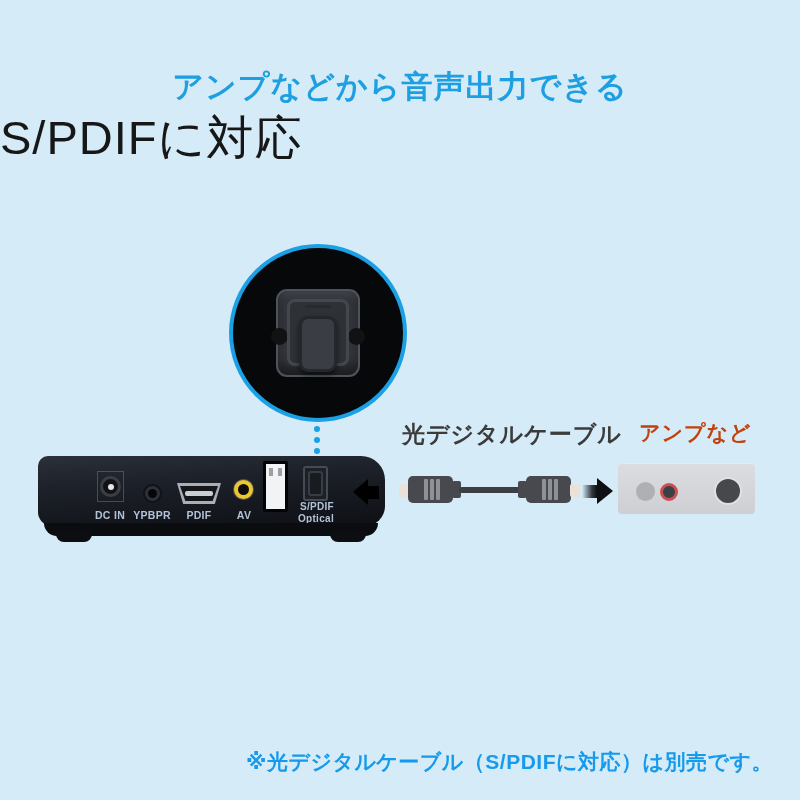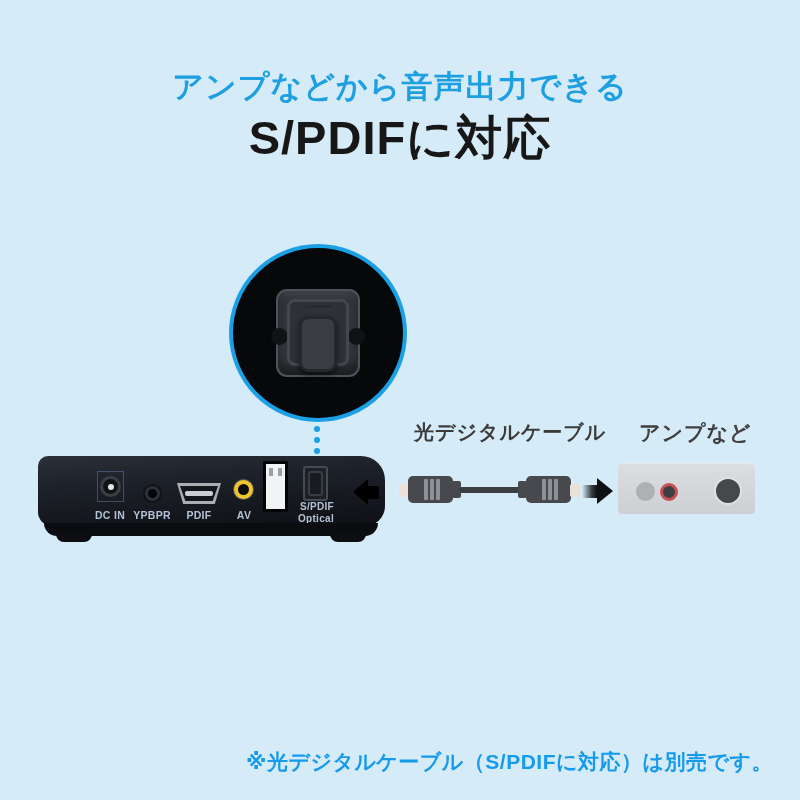--- a/index.html
+++ b/index.html
@@ -3,22 +3,22 @@
 <meta charset="utf-8">
 <style>
   * { margin:0; padding:0; box-sizing:border-box; }
   html,body { width:800px; height:800px; }
   body { font-family:"Liberation Sans","DejaVu Sans",sans-serif; }
   .page { position:relative; width:800px; height:800px; background:#d5ebf7; overflow:hidden; }
 
   
   .subtitle { position:absolute; top:66px; left:0; width:800px; text-align:center;
               font-size:31px; font-weight:700; letter-spacing:1px; color:#1d9fe2; }
-  .title    { position:absolute; top:107px; left:0; width:800px; text-align:center;
-              font-size:47px; font-weight:700; letter-spacing:1px; color:#171717; }
+  .title    { position:absolute; top:107px; left:0; width:800px; text-align:left;
+              font-size:47px; font-weight:400; letter-spacing:1px; color:#171717; }
 
   
   .callout { position:absolute; left:229px; top:244px; width:178px; height:178px;
              border-radius:50%; background:#07080a; border:4px solid #1ba0e6;
              display:flex; align-items:center; justify-content:center; }
   .toslink { position:relative; width:84px; height:88px; background:#34373d; border-radius:11px;
              border:2px solid #4d525b;
              box-shadow:inset 0 -8px 12px rgba(0,0,0,.5), inset 0 4px 6px rgba(255,255,255,.07); }
   .toslink-notch { position:absolute; width:17px; height:17px; border-radius:50%; background:#101214; top:37px; }
   .toslink-notch.left { left:-7px; } .toslink-notch.right { right:-7px; }
@@ -82,36 +82,36 @@
                       border-bottom:13px solid transparent; border-right:15px solid #000; }
   .arrow-left .tail { width:11px; height:13px; background:#000; }
 
   .arrow-right { position:absolute; left:582px; top:478px; display:flex; align-items:center; }
   .arrow-right .tail { width:15px; height:13px;
        background:linear-gradient(90deg, rgba(14,16,19,0) 0%, rgba(14,16,19,.8) 65%, #0e1013 100%); }
   .arrow-right .head { width:0; height:0; border-top:13px solid transparent;
                        border-bottom:13px solid transparent; border-left:16px solid #0e1013; }
 
   
-  .cable-label { position:absolute; left:402px; top:419px; font-size:20px; font-weight:700;
-                 letter-spacing:1px; color:#3b3b3b; white-space:nowrap;margin-left:12px; }
+  .cable-label { position:absolute; left:402px; top:419px; font-size:23px; font-weight:700;
+                 letter-spacing:1px; color:#3b3b3b; white-space:nowrap; }
   .cable { position:absolute; left:399px; top:476px; width:181px; height:28px; }
   .cable .nub { position:absolute; top:8px; width:10px; height:13px; background:#eae1d8; border-radius:2px; }
   .nub-l { left:0; } .nub-r { left:171px; }
   .cable .bodyp { position:absolute; top:0; width:45px; height:27px; background:#47494e; border-radius:5px; }
   .body-l { left:9px; } .body-r { left:127px; }
   .cable .ridge { position:absolute; top:3px; width:4px; height:21px; background:#8e9296; border-radius:1px; }
   .r1 { left:16px; } .r2 { left:22px; } .r3 { left:28px; }
   .cable .step { position:absolute; top:5px; width:9px; height:17px; background:#47494e; border-radius:2px; }
   .step-l { left:53px; } .step-r { left:119px; }
   .cable .line { position:absolute; left:60px; top:11px; width:62px; height:6px; background:#3b3e42; border-radius:3px; }
 
   
   .amp-label { position:absolute; left:639px; top:419px; font-size:21px; font-weight:700;
-               letter-spacing:1px; color:#404040; white-space:nowrap; }
+               letter-spacing:1px; color:#c2410c; white-space:nowrap; }
   .amp { position:absolute; left:618px; top:463px; width:137px; height:51px;
          background:linear-gradient(180deg,#dcdde0 0%,#cdcfd2 100%);
          border-radius:4px; border-top:1px solid #e9eaec; }
   .amp-foot { position:absolute; top:49px; width:23px; height:8px; background:#aaacaf;
               border-radius:0 0 4px 4px; z-index:-1; }
   .af-left { left:19px; } .af-right { left:102px; }
   .amp-circle { position:absolute; left:18px; top:18px; width:19px; height:19px;
                 border-radius:50%; background:#aeb0b3; }
   .amp-rca { position:absolute; left:42px; top:19px; width:18px; height:18px; border-radius:50%;
              background:#3c3f43; border:3.5px solid #c94f55; }

